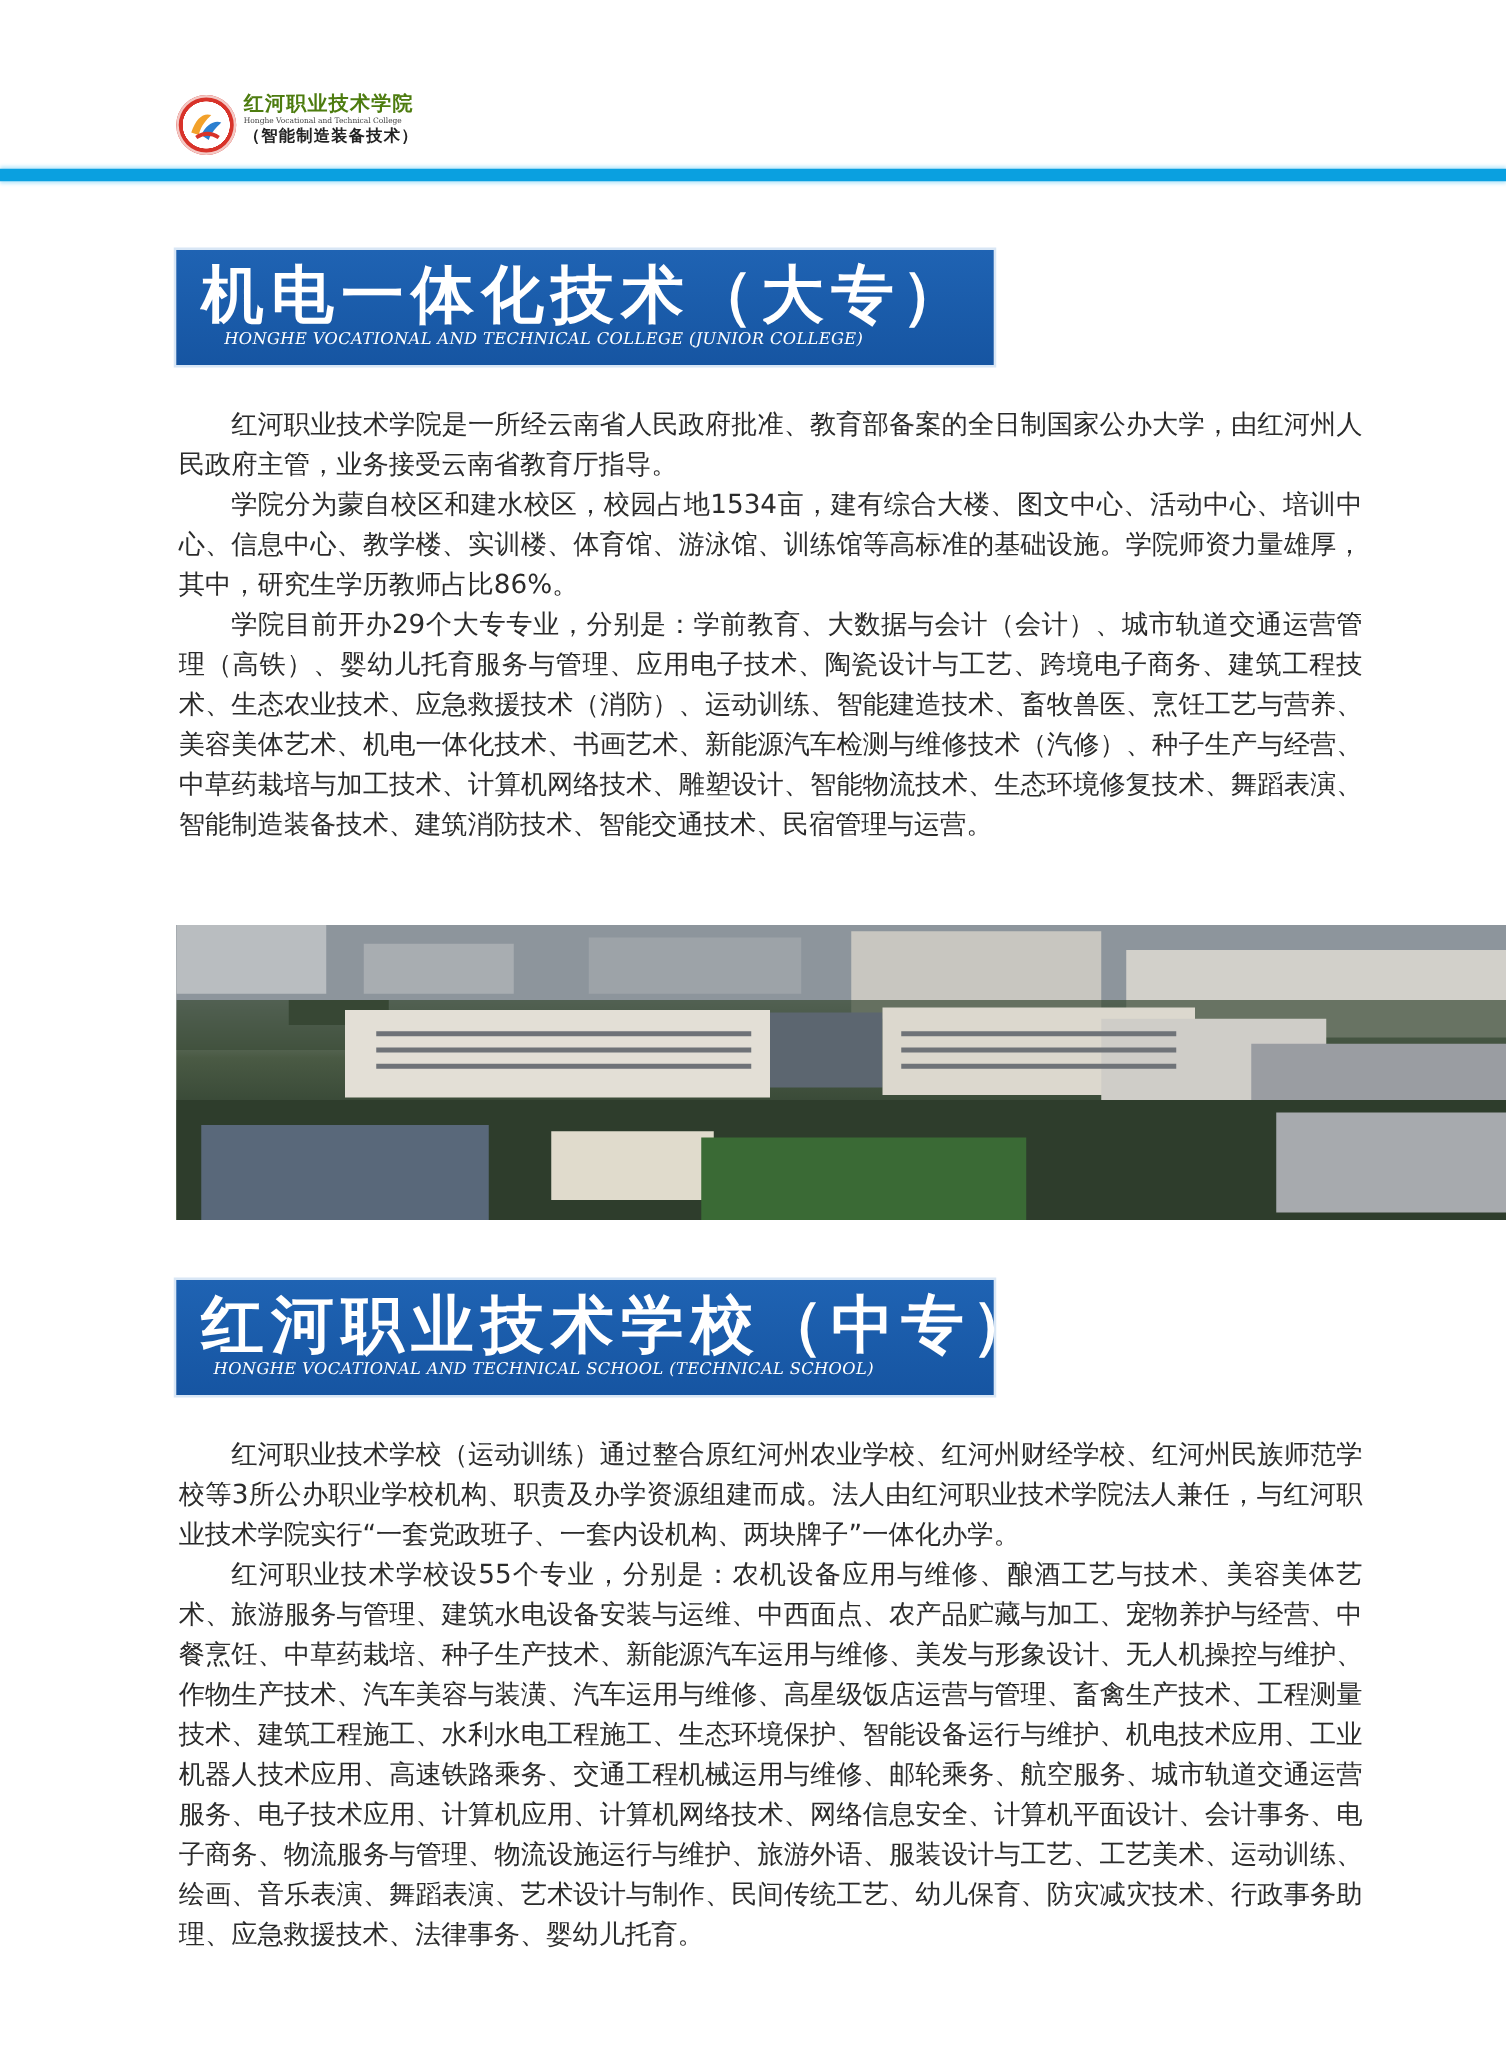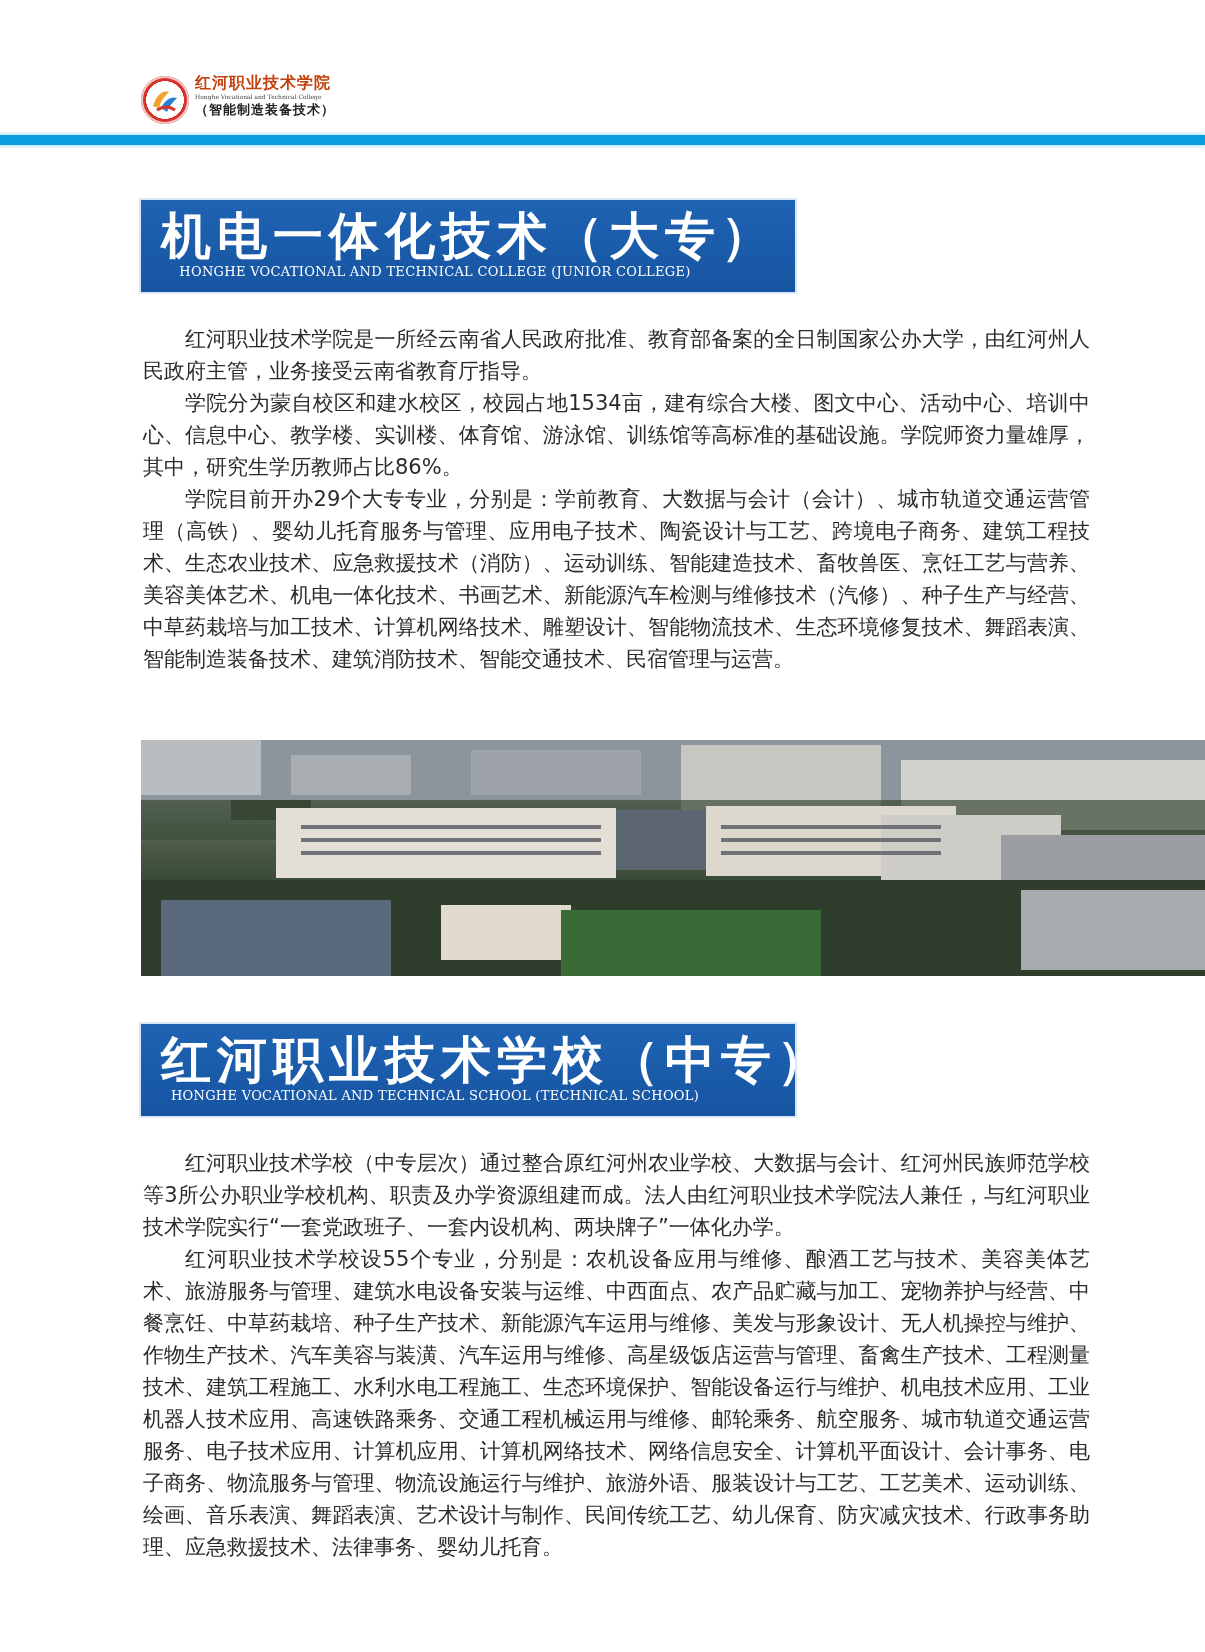--- a/index.html
+++ b/index.html
@@ -5,31 +5,31 @@
   html, body { margin: 0; padding: 0; }
   body {
     width: 1205px; height: 1652px; background: #ffffff; position: relative; overflow: hidden;
     font-family: "DejaVu Sans", "Liberation Sans", sans-serif; color: #2a2a2a;
   }
   .header { position: absolute; left: 0; top: 0; width: 1205px; height: 148px; }
   .logo { position: absolute; left: 141px; top: 76px; width: 48px; height: 48px; border-radius: 50%;
     background: radial-gradient(circle, #fff 0 55%, #d8332a 56% 100%); box-shadow: 0 0 0 2px #f3c9c5 inset; }
   .logo svg { position: absolute; left: 8px; top: 8px; }
   .brand { position: absolute; left: 195px; top: 74px; font-family: "DejaVu Serif", "Liberation Serif", serif; }
-  .brand .cn { font-size: 16px; font-weight: bold; color: #c2410c; letter-spacing: 1px; line-height: 18px; }
+  .brand .cn { font-size: 16px; font-weight: bold; color: #4d7c0f; letter-spacing: 1px; line-height: 18px; }
   .brand .en { font-size: 6px; color: #444; line-height: 8px; margin-top: 1px; }
   .brand .sub { font-size: 13px; font-weight: bold; color: #222; line-height: 18px; letter-spacing: 1px; }
   .topbar { position: absolute; left: 0; top: 135px; width: 1205px; height: 10px; background: #0aa0e0;
     box-shadow: 0 -2px 3px #bfe9fb, 0 2px 3px #bfe9fb; }
 
   .banner { position: absolute; left: 141px; width: 654px; height: 92px; background: linear-gradient(180deg,#1f63b3 0%, #1655a2 100%);
     box-shadow: 0 0 0 2px #d8e6f5; }
   .banner .big { position: absolute; left: 20px; top: 6px; font-size: 50px; font-weight: bold; color: #fff; letter-spacing: 6px; line-height: 60px; white-space: nowrap; }
   .banner .small { position: absolute; left: 0; width: 588px; top: 64px; text-align: center; font-family: "DejaVu Serif", "Liberation Serif", serif;
-    font-size: 13px; color: #fff; letter-spacing: 0.3px; white-space: nowrap; }
+    font-size: 13px; color: #fff; letter-spacing: 0.3px; white-space: nowrap; font-style: italic; }
 
   .para { position: absolute; left: 143px; width: 947px; font-size: 21px; line-height: 32px; color: #2b2b2b; text-align: justify; }
   .para p { margin: 0; text-indent: 2em; }
 
   .photo { position: absolute; left: 141px; top: 740px; width: 1064px; height: 236px; overflow: hidden;
     background: linear-gradient(180deg, #7f8790 0%, #9aa1a6 20%, #4a5a44 45%, #2f4030 70%, #4a5f3b 100%); }
 </style>
 </head>
 <body>
 
@@ -90,15 +90,15 @@
     <rect x="880" y="150" width="184" height="80" fill="#a7aaae"></rect>
   </svg>
 </div>
 
 <div class="banner" style="top:1024px;">
   <div class="big">红河职业技术学校（中专）</div>
   <div class="small">HONGHE VOCATIONAL AND TECHNICAL SCHOOL (TECHNICAL SCHOOL)</div>
 </div>
 
 <div class="para" style="top:1147px;">
-  <p>红河职业技术学校（中专层次）通过整合原红河州农业学校、大数据与会计、红河州民族师范学校等3所公办职业学校机构、职责及办学资源组建而成。法人由红河职业技术学院法人兼任，与红河职业技术学院实行“一套党政班子、一套内设机构、两块牌子”一体化办学。</p>
+  <p>红河职业技术学校（运动训练）通过整合原红河州农业学校、红河州财经学校、红河州民族师范学校等3所公办职业学校机构、职责及办学资源组建而成。法人由红河职业技术学院法人兼任，与红河职业技术学院实行“一套党政班子、一套内设机构、两块牌子”一体化办学。</p>
   <p>红河职业技术学校设55个专业，分别是：农机设备应用与维修、酿酒工艺与技术、美容美体艺术、旅游服务与管理、建筑水电设备安装与运维、中西面点、农产品贮藏与加工、宠物养护与经营、中餐烹饪、中草药栽培、种子生产技术、新能源汽车运用与维修、美发与形象设计、无人机操控与维护、作物生产技术、汽车美容与装潢、汽车运用与维修、高星级饭店运营与管理、畜禽生产技术、工程测量技术、建筑工程施工、水利水电工程施工、生态环境保护、智能设备运行与维护、机电技术应用、工业机器人技术应用、高速铁路乘务、交通工程机械运用与维修、邮轮乘务、航空服务、城市轨道交通运营服务、电子技术应用、计算机应用、计算机网络技术、网络信息安全、计算机平面设计、会计事务、电子商务、物流服务与管理、物流设施运行与维护、旅游外语、服装设计与工艺、工艺美术、运动训练、绘画、音乐表演、舞蹈表演、艺术设计与制作、民间传统工艺、幼儿保育、防灾减灾技术、行政事务助理、应急救援技术、法律事务、婴幼儿托育。</p>
 </div>
 
 </body></html>

